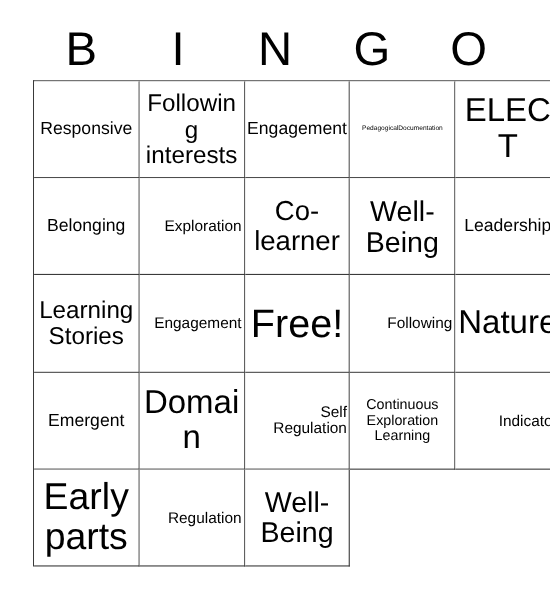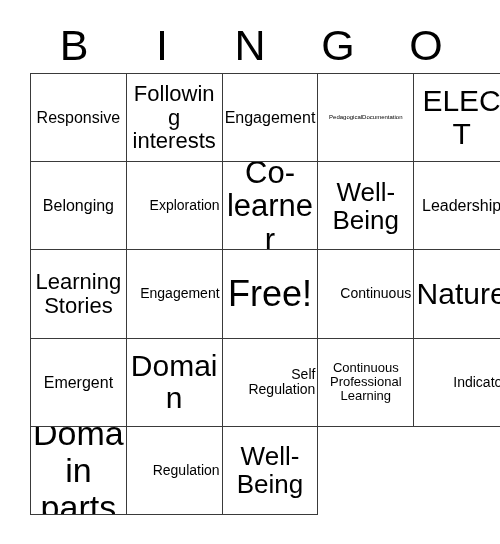--- a/index.html
+++ b/index.html
@@ -78,21 +78,21 @@
     word-wrap: break-word;
     overflow-wrap: break-word;
   }
 
   
   .fs-xxs  { font-size: 6px;  }
   .fs-xs   { font-size: 13px; }
   .fs-s    { font-size: 14px; text-align: right; }
   .fs-m    { font-size: 16px; }
   .fs-l    { font-size: 22px; }
-  .fs-xl   { font-size: 31px; }
+  .fs-xl   { font-size: 25px; }
   .fs-xxl  { font-size: 30px; }
   .fs-3xl  { font-size: 26px; }
   .fs-4xl  { font-size: 34px; }
   .fs-free { font-size: 36px; }
 </style>
 </head>
 <body>
 
 <div id="card">
 
@@ -138,42 +138,42 @@
       <div class="cell">
         <span class="cell-text fs-l">Learning Stories</span>
       </div>
       <div class="cell">
         <span class="cell-text fs-s">Engagement</span>
       </div>
       <div class="cell">
         <span class="cell-text fs-free">Free!</span>
       </div>
       <div class="cell">
-        <span class="cell-text fs-s">Continuous</span>
+        <span class="cell-text fs-s">Following</span>
       </div>
       <div class="cell">
         <span class="cell-text fs-xxl">Nature</span>
       </div>
       <div class="cell">
         <span class="cell-text fs-m">Emergent</span>
       </div>
       <div class="cell">
         <span class="cell-text fs-xxl">Domain</span>
       </div>
       <div class="cell">
         <span class="cell-text fs-s">Self Regulation</span>
       </div>
       <div class="cell">
-        <span class="cell-text fs-xs">Continuous Professional Learning</span>
+        <span class="cell-text fs-xs">Continuous Exploration Learning</span>
       </div>
       <div class="cell">
         <span class="cell-text fs-s">Indicator</span>
       </div>
       <div class="cell">
-        <span class="cell-text fs-4xl">Domain parts</span>
+        <span class="cell-text fs-4xl">Early parts</span>
       </div>
       <div class="cell">
         <span class="cell-text fs-s">Regulation</span>
       </div>
       <div class="cell">
         <span class="cell-text fs-3xl">Well-Being</span>
       </div>
     </div>
 
 </div>

